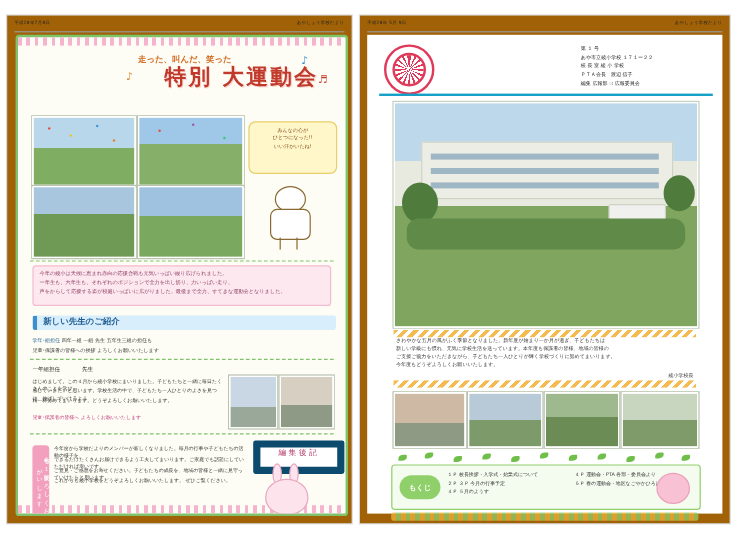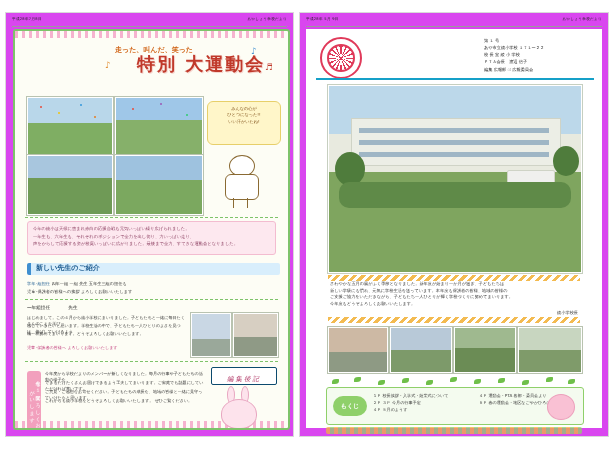--- a/index.html
+++ b/index.html
@@ -1,19 +1,19 @@
 <!DOCTYPE html>
 <html><head>
 <meta charset="utf-8">
 <style>
   html,body{margin:0;padding:0;background:#ffffff;}
   body{width:615px;height:449px;overflow:hidden;font-family:"DejaVu Sans",sans-serif;}
   #root{position:relative;width:615px;height:449px;background:#fff;}
 
-  .page{position:absolute;top:13px;height:423px;background:#d946ef;box-shadow:0 0 0 1px #d9d9d9;}
+  .page{position:absolute;top:13px;height:423px;background:#a16207;box-shadow:0 0 0 1px #d9d9d9;}
   #page-right{left:6px;width:287px;}
   #page-left{left:300px;width:308px;}
 
   .hdr{position:absolute;top:4px;left:6px;right:6px;height:9px;border-bottom:1px solid #9a9a9a;
        display:flex;justify-content:space-between;align-items:flex-start;}
   .hdr span{font-size:3.6px;color:#222;letter-spacing:.3px;}
 
   
   .sd-frame{position:absolute;left:7px;top:16px;width:273px;height:397px;
             border:2px solid #7ec36a;border-radius:3px;background:#fdfdf5;overflow:hidden;}
@@ -64,22 +64,22 @@
 
   .tname{position:absolute;left:12px;font-size:4.6px;color:#222;}
   .tbody{position:absolute;left:12px;width:160px;font-size:4.1px;color:#333;line-height:1.55;}
 
   .ph-t1{left:176px;top:282px;width:38px;height:42px;background:linear-gradient(180deg,#c9d7e4 0 60%,#9aa89a 60% 100%);}
   .ph-t2{left:218px;top:282px;width:43px;height:42px;background:linear-gradient(180deg,#d7cfc2 0 55%,#8f9a86 55% 100%);}
 
   .badge-v{position:absolute;left:12px;top:340px;width:14px;height:62px;background:#f2a0bd;
            border-radius:3px;color:#fff;font-size:5px;writing-mode:vertical-rl;text-align:center;
            padding-top:4px;box-sizing:border-box;letter-spacing:1px;}
-  .edit-box{position:absolute;left:196px;top:336px;width:64px;height:16px;border:1px solid #0c4a6e;
-            border-radius:2px;background:#fff;display:flex;align-items:flex-end;justify-content:center;font-style:italic;}
+  .edit-box{position:absolute;left:196px;top:336px;width:64px;height:16px;border:6px solid #0c4a6e;
+            border-radius:2px;background:#fff;display:flex;align-items:flex-start;justify-content:center;}
   .edit-box span{font-size:6.5px;color:#b23a68;letter-spacing:2px;}
   .tail{position:absolute;left:30px;top:342px;width:160px;font-size:4.1px;color:#333;line-height:1.55;}
   .bunny{position:absolute;left:196px;top:356px;width:58px;height:46px;}
   .bunny .b-body{position:absolute;left:10px;top:12px;width:34px;height:28px;background:#fde3ec;border:1px solid #e8a7c1;border-radius:50% 50% 45% 45%;}
   .bunny .b-ear{position:absolute;width:6px;height:16px;background:#fde3ec;border:1px solid #e8a7c1;border-radius:50%;top:-1px;}
 
   
   .nl{position:absolute;left:6px;top:16px;width:296px;height:399px;background:#fff;}
   .emblem{position:absolute;left:14px;top:8px;width:38px;height:38px;border:2px solid #e03a5a;border-radius:50%;
           background:#fff;display:flex;align-items:center;justify-content:center;}

